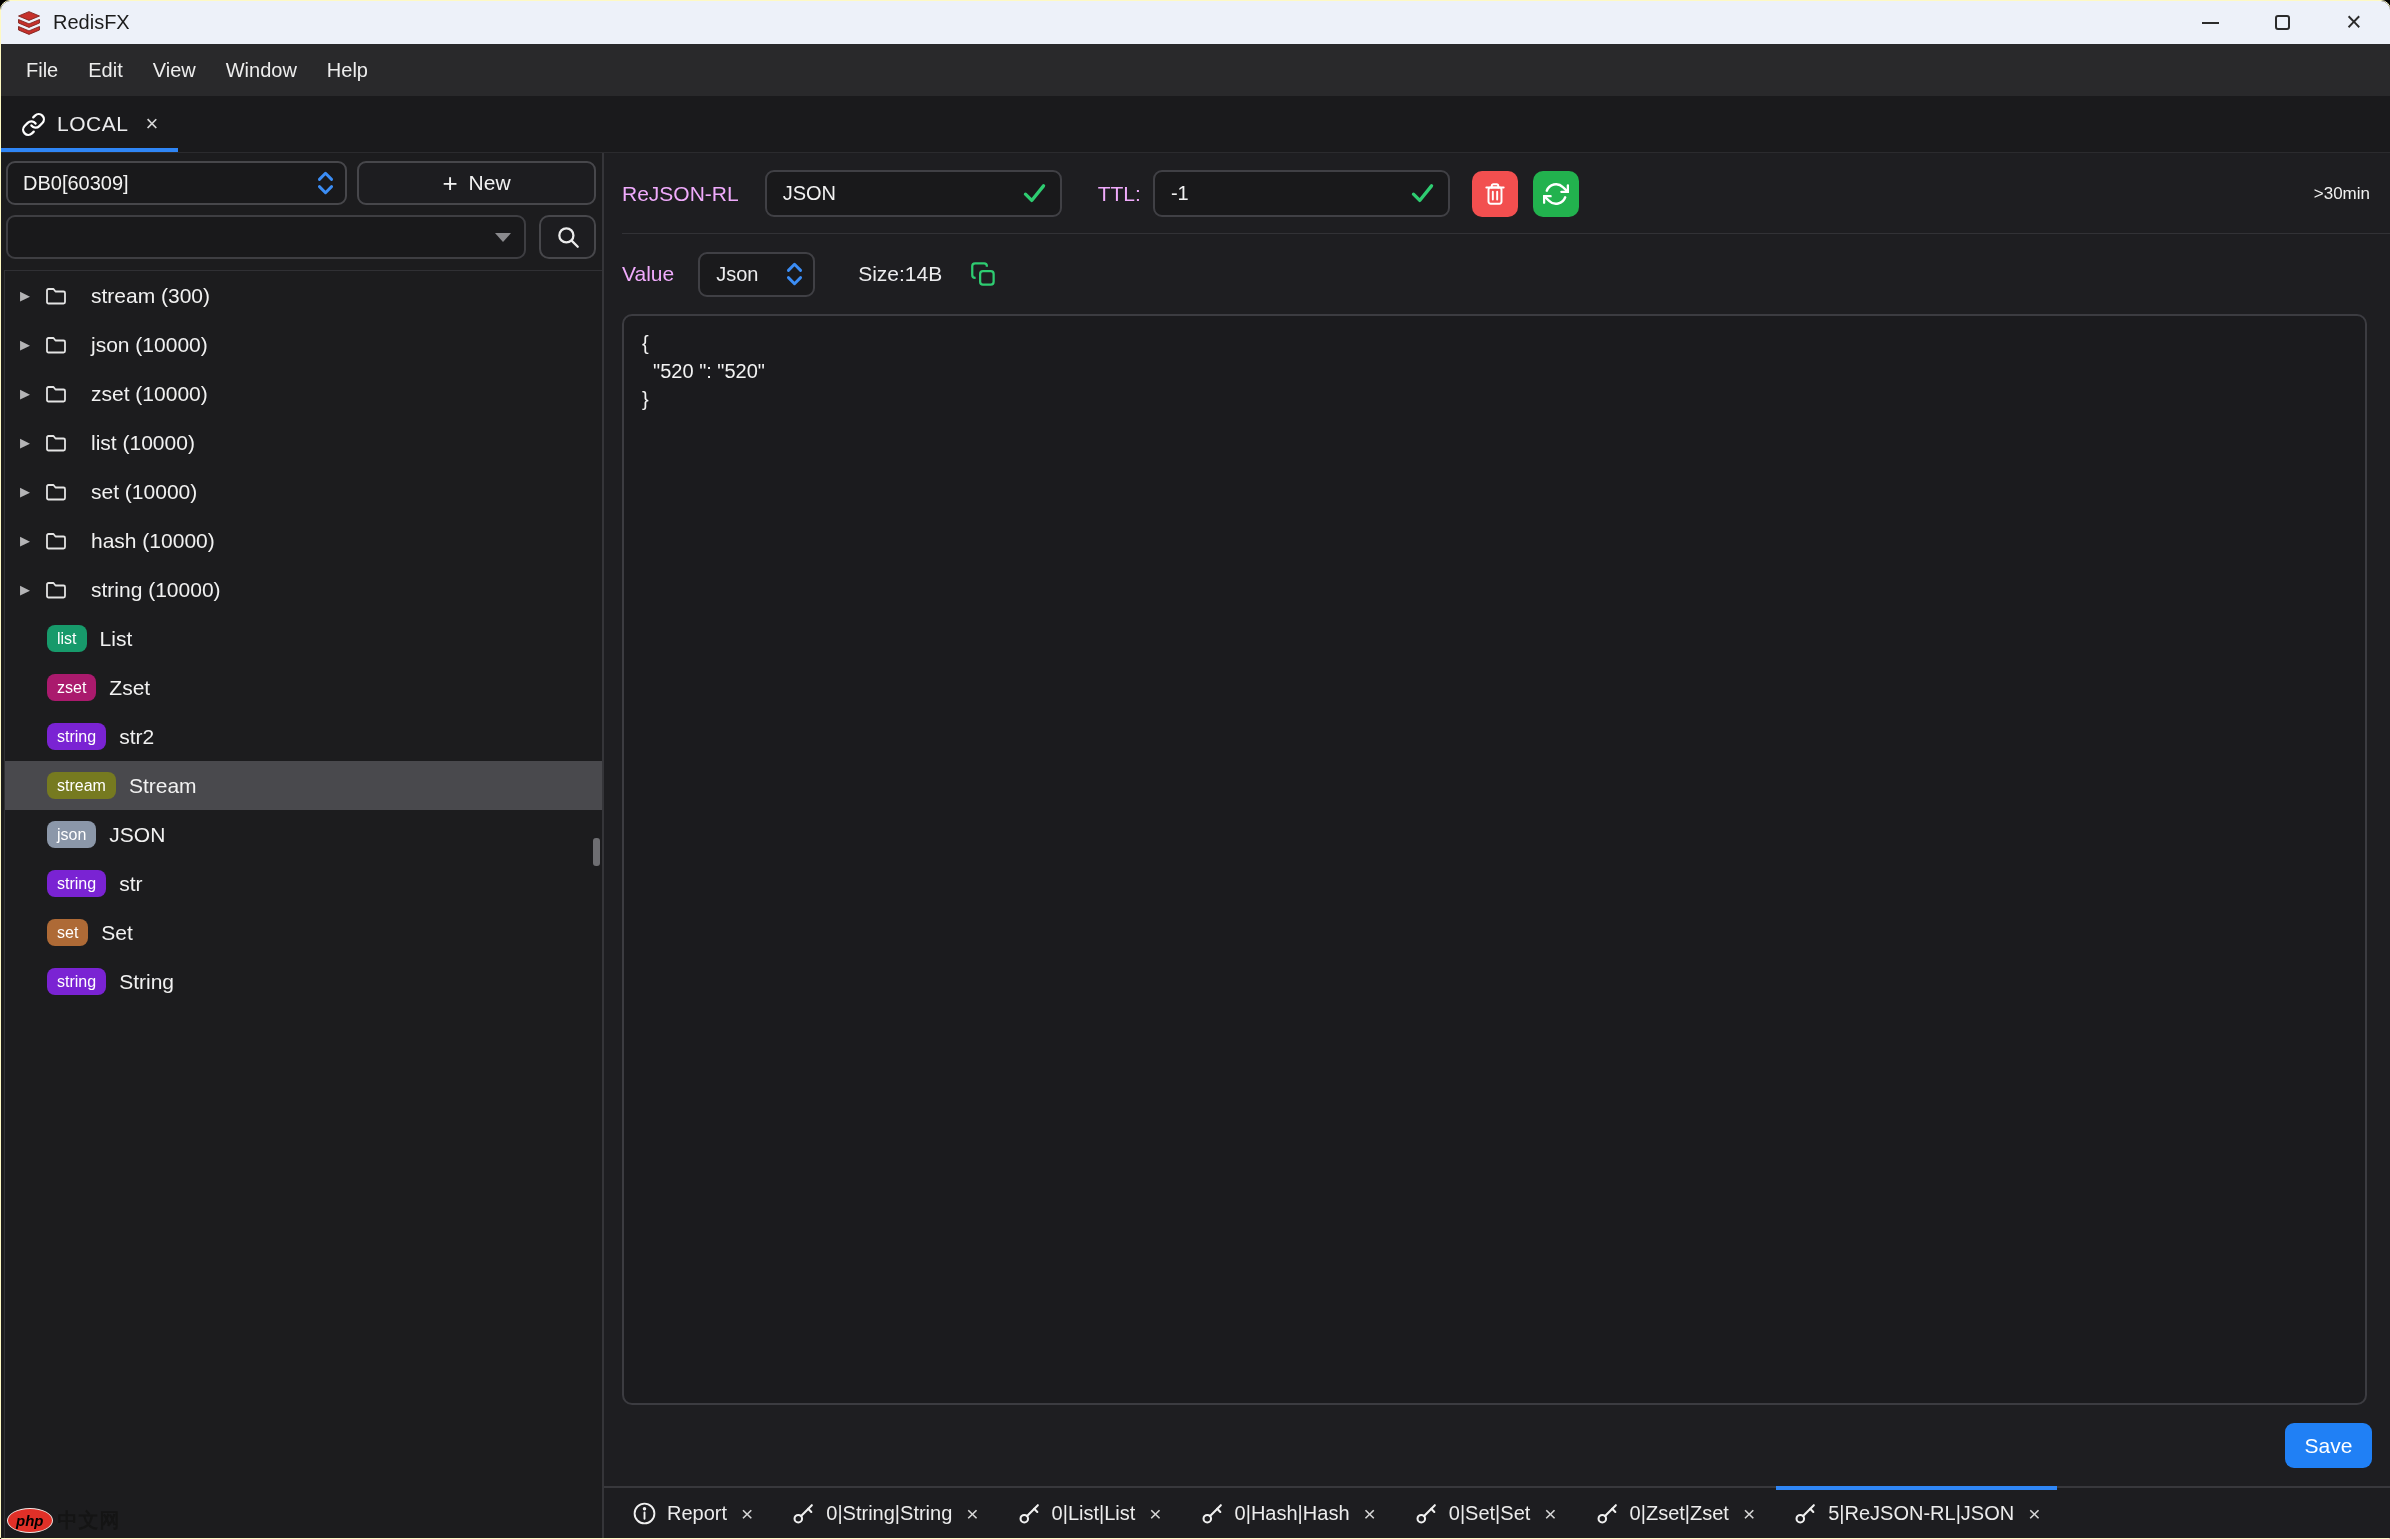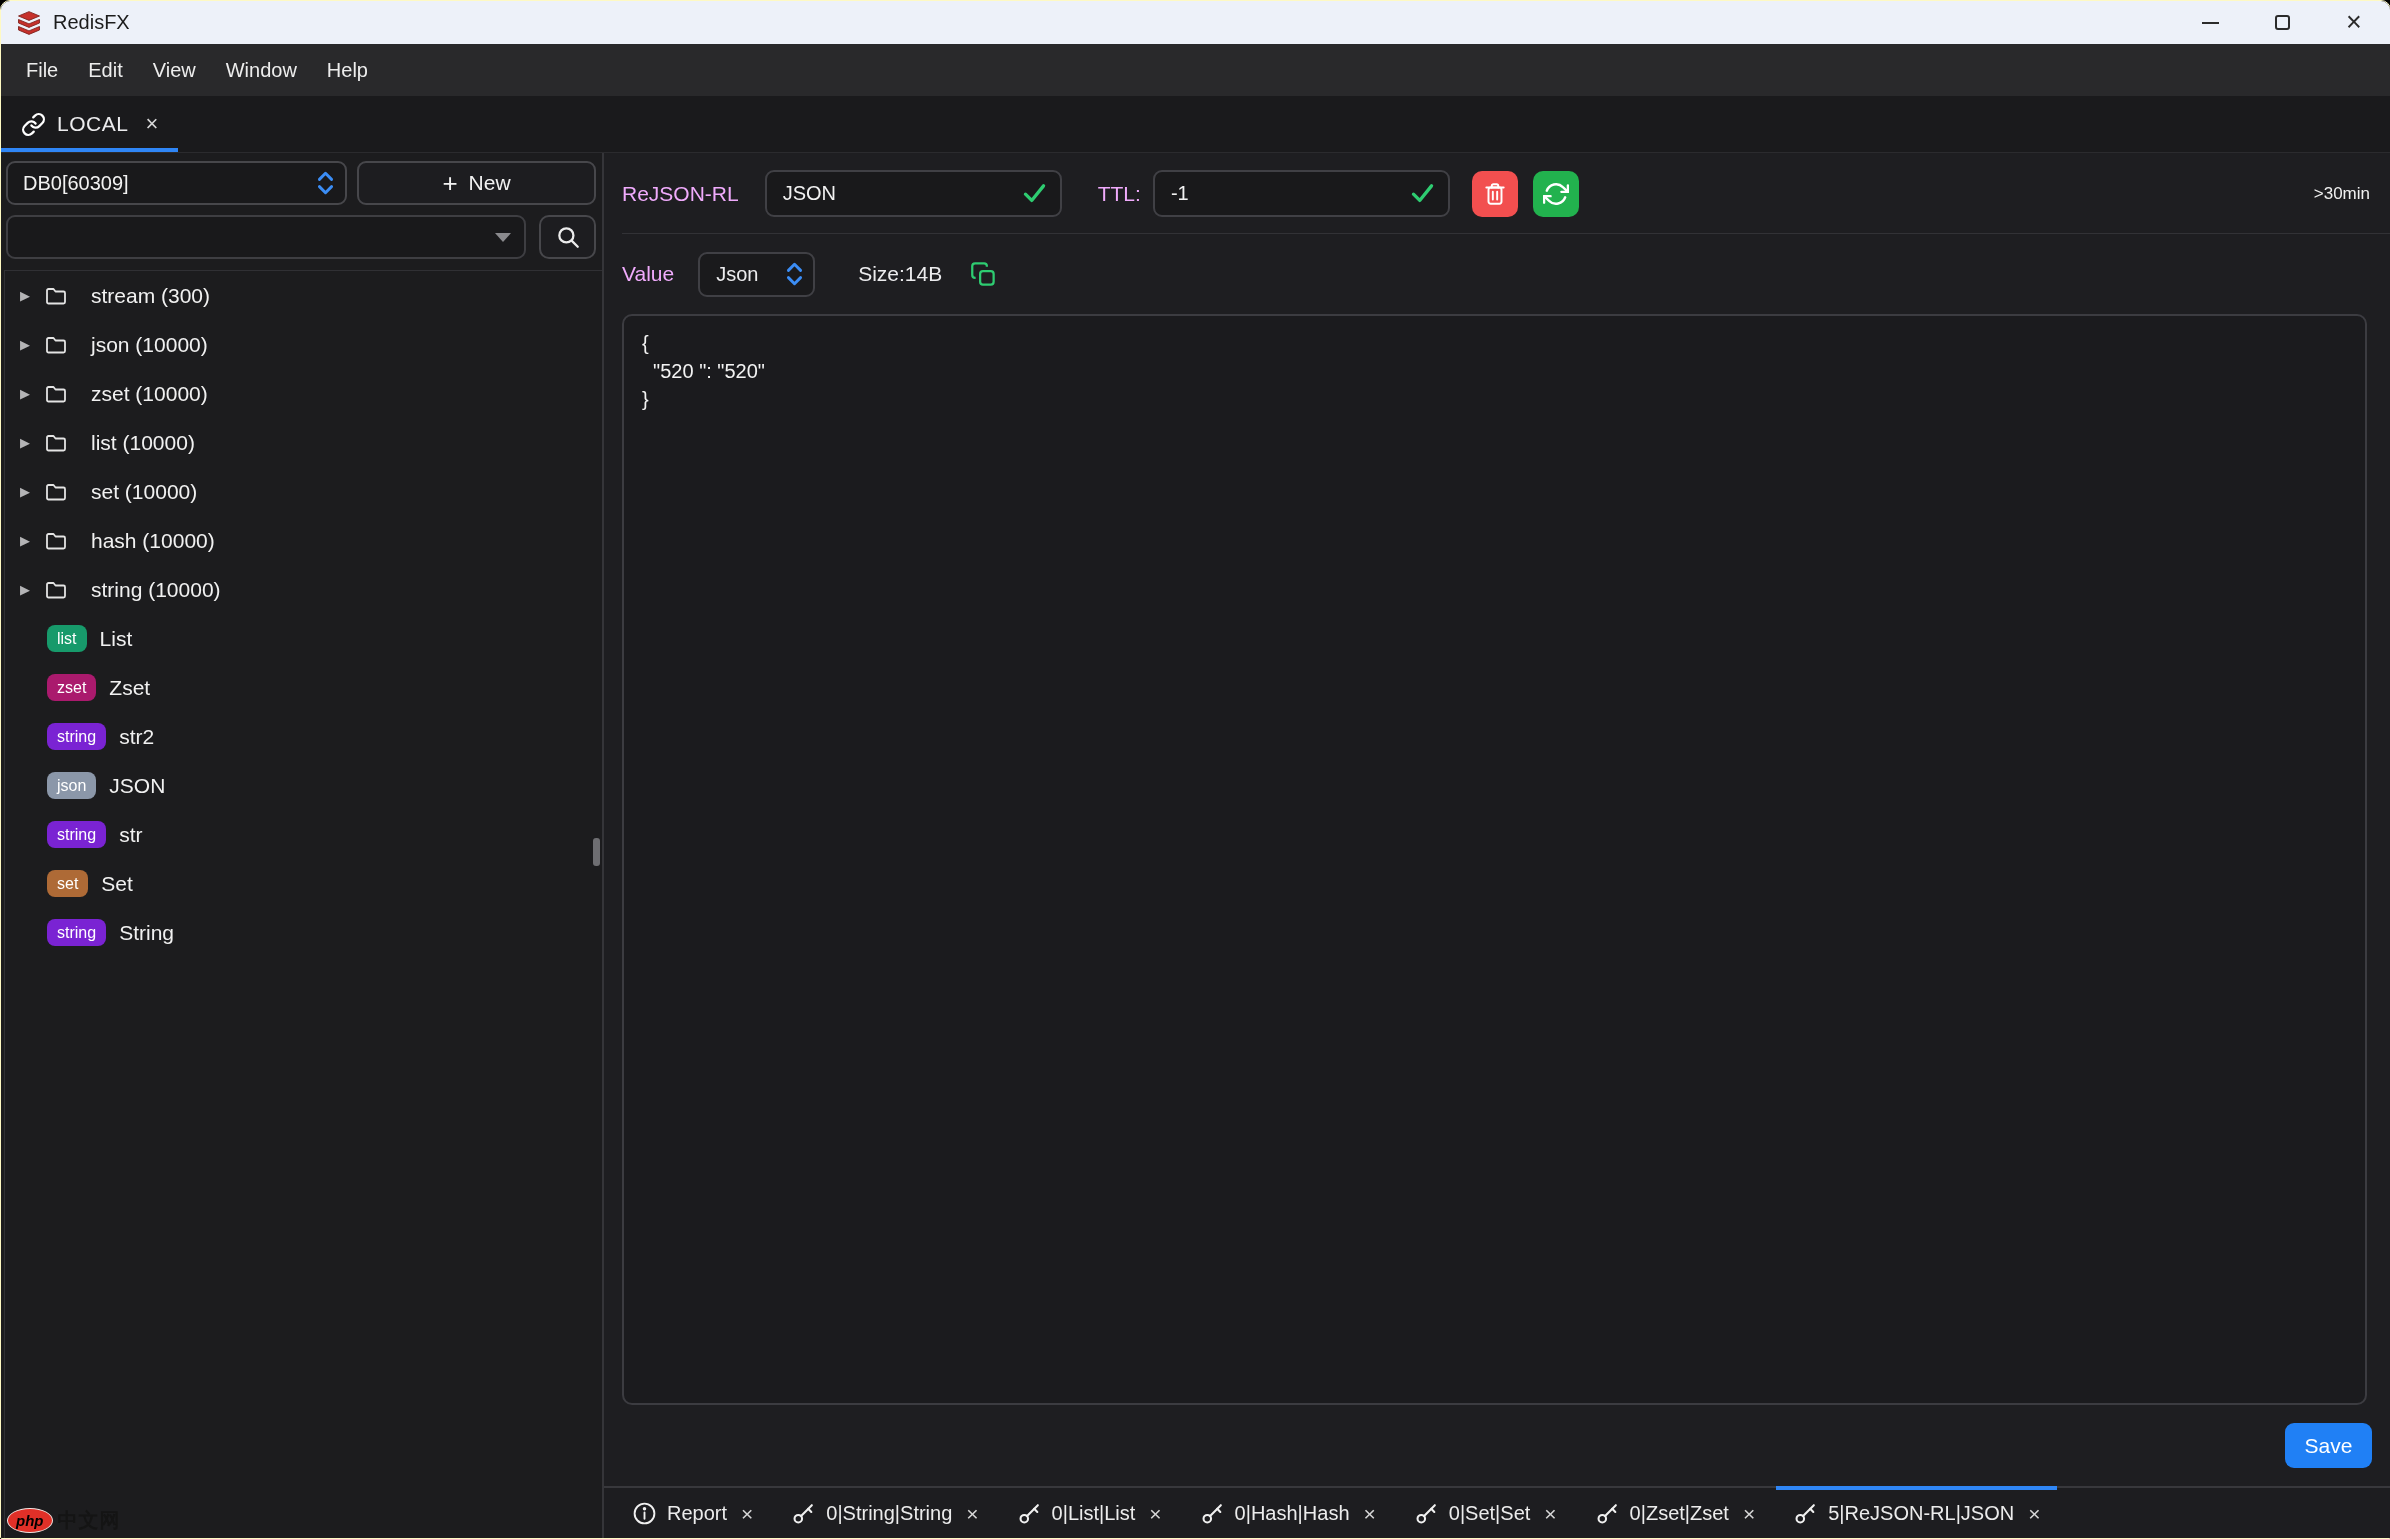--- a/index.html
+++ b/index.html
@@ -283,20 +283,24 @@
           <span class="row-label">List</span>
         </div>
         <div class="tree-row key-row">
           <span class="badge" style="background: rgb(170, 26, 109);">zset</span>
           <span class="row-label">Zset</span>
         </div>
         <div class="tree-row key-row">
           <span class="badge" style="background: rgb(122, 35, 211);">string</span>
           <span class="row-label">str2</span>
         </div>
+        <div class="tree-row key-row selected">
+          <span class="badge" style="background: rgb(118, 122, 32);">stream</span>
+          <span class="row-label">Stream</span>
+        </div>
         <div class="tree-row key-row">
           <span class="badge" style="background: rgb(139, 151, 169);">json</span>
           <span class="row-label">JSON</span>
         </div>
         <div class="tree-row key-row">
           <span class="badge" style="background: rgb(122, 35, 211);">string</span>
           <span class="row-label">str</span>
         </div>
         <div class="tree-row key-row">
           <span class="badge" style="background: rgb(174, 106, 54);">set</span>

